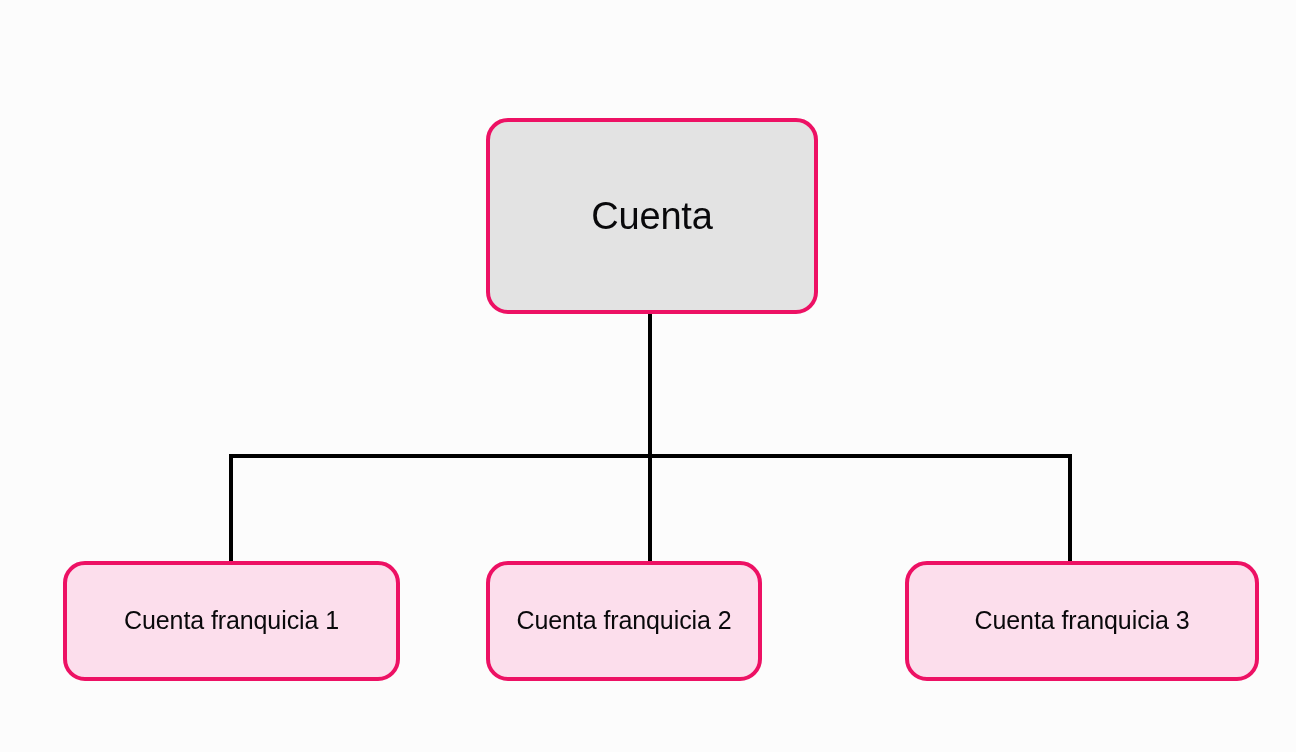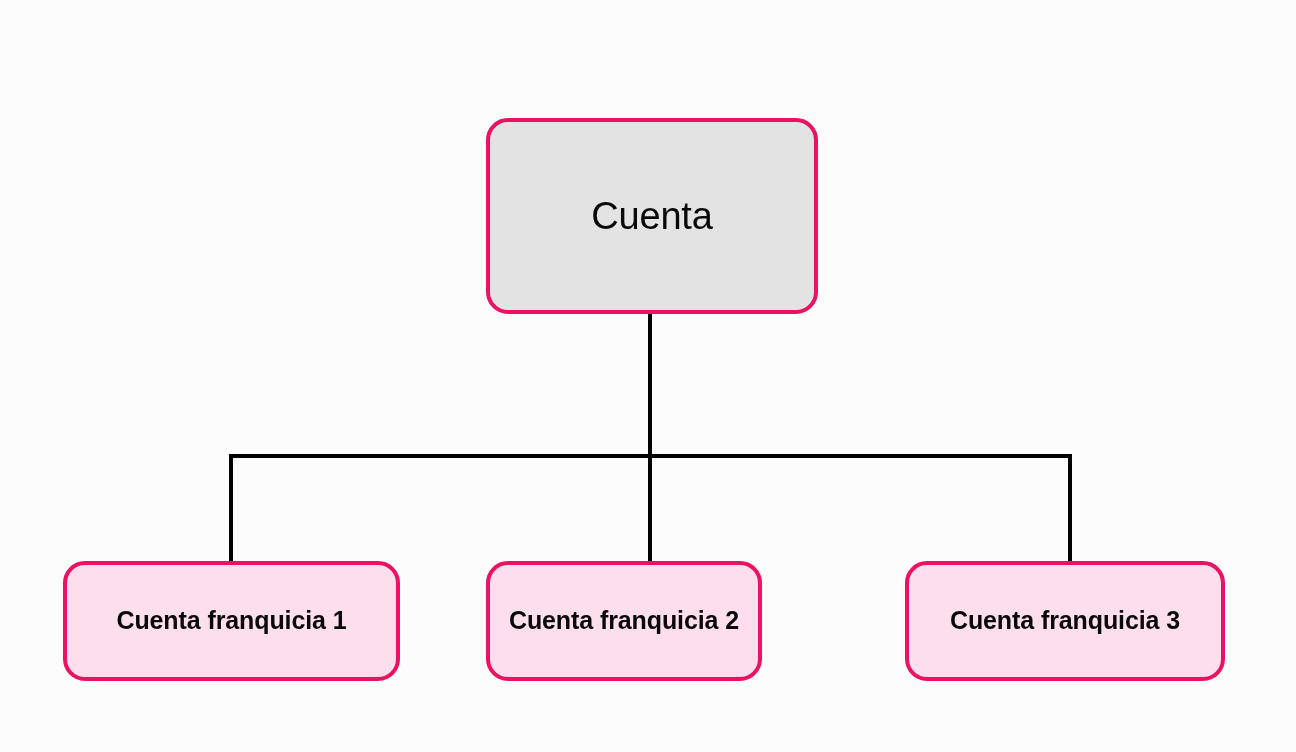--- a/index.html
+++ b/index.html
@@ -69,28 +69,28 @@
     top: 517px;
     height: 120px;
     background: #fcdeec;
     border-color: #ed1164;
   }
 
   .node-child .node-label {
     font-size: 25px;
     line-height: 1.25;
     letter-spacing: -0.1px;
-    font-weight: 700;
+    font-weight: 400;
     padding: 0 12px;
     white-space: nowrap;
   }
 
   .child-0 { left: 63px;  width: 337px; }
   .child-1 { left: 486px; width: 276px; }
-  .child-2 { left: 905px; width: 320px; }
+  .child-2 { left: 905px; width: 354px; }
 </style>
 </head>
 <body>
 
 <div id="diagram-canvas">
 
   <svg id="connector-layer" viewBox="0 0 1296 752" width="1296" height="752" xmlns="http://www.w3.org/2000/svg">
     <g stroke="#000000" stroke-width="4" stroke-linecap="butt" fill="none">
       <line x1="650" y1="270" x2="650" y2="414"></line>
       <line x1="229" y1="412" x2="1072" y2="412"></line>

